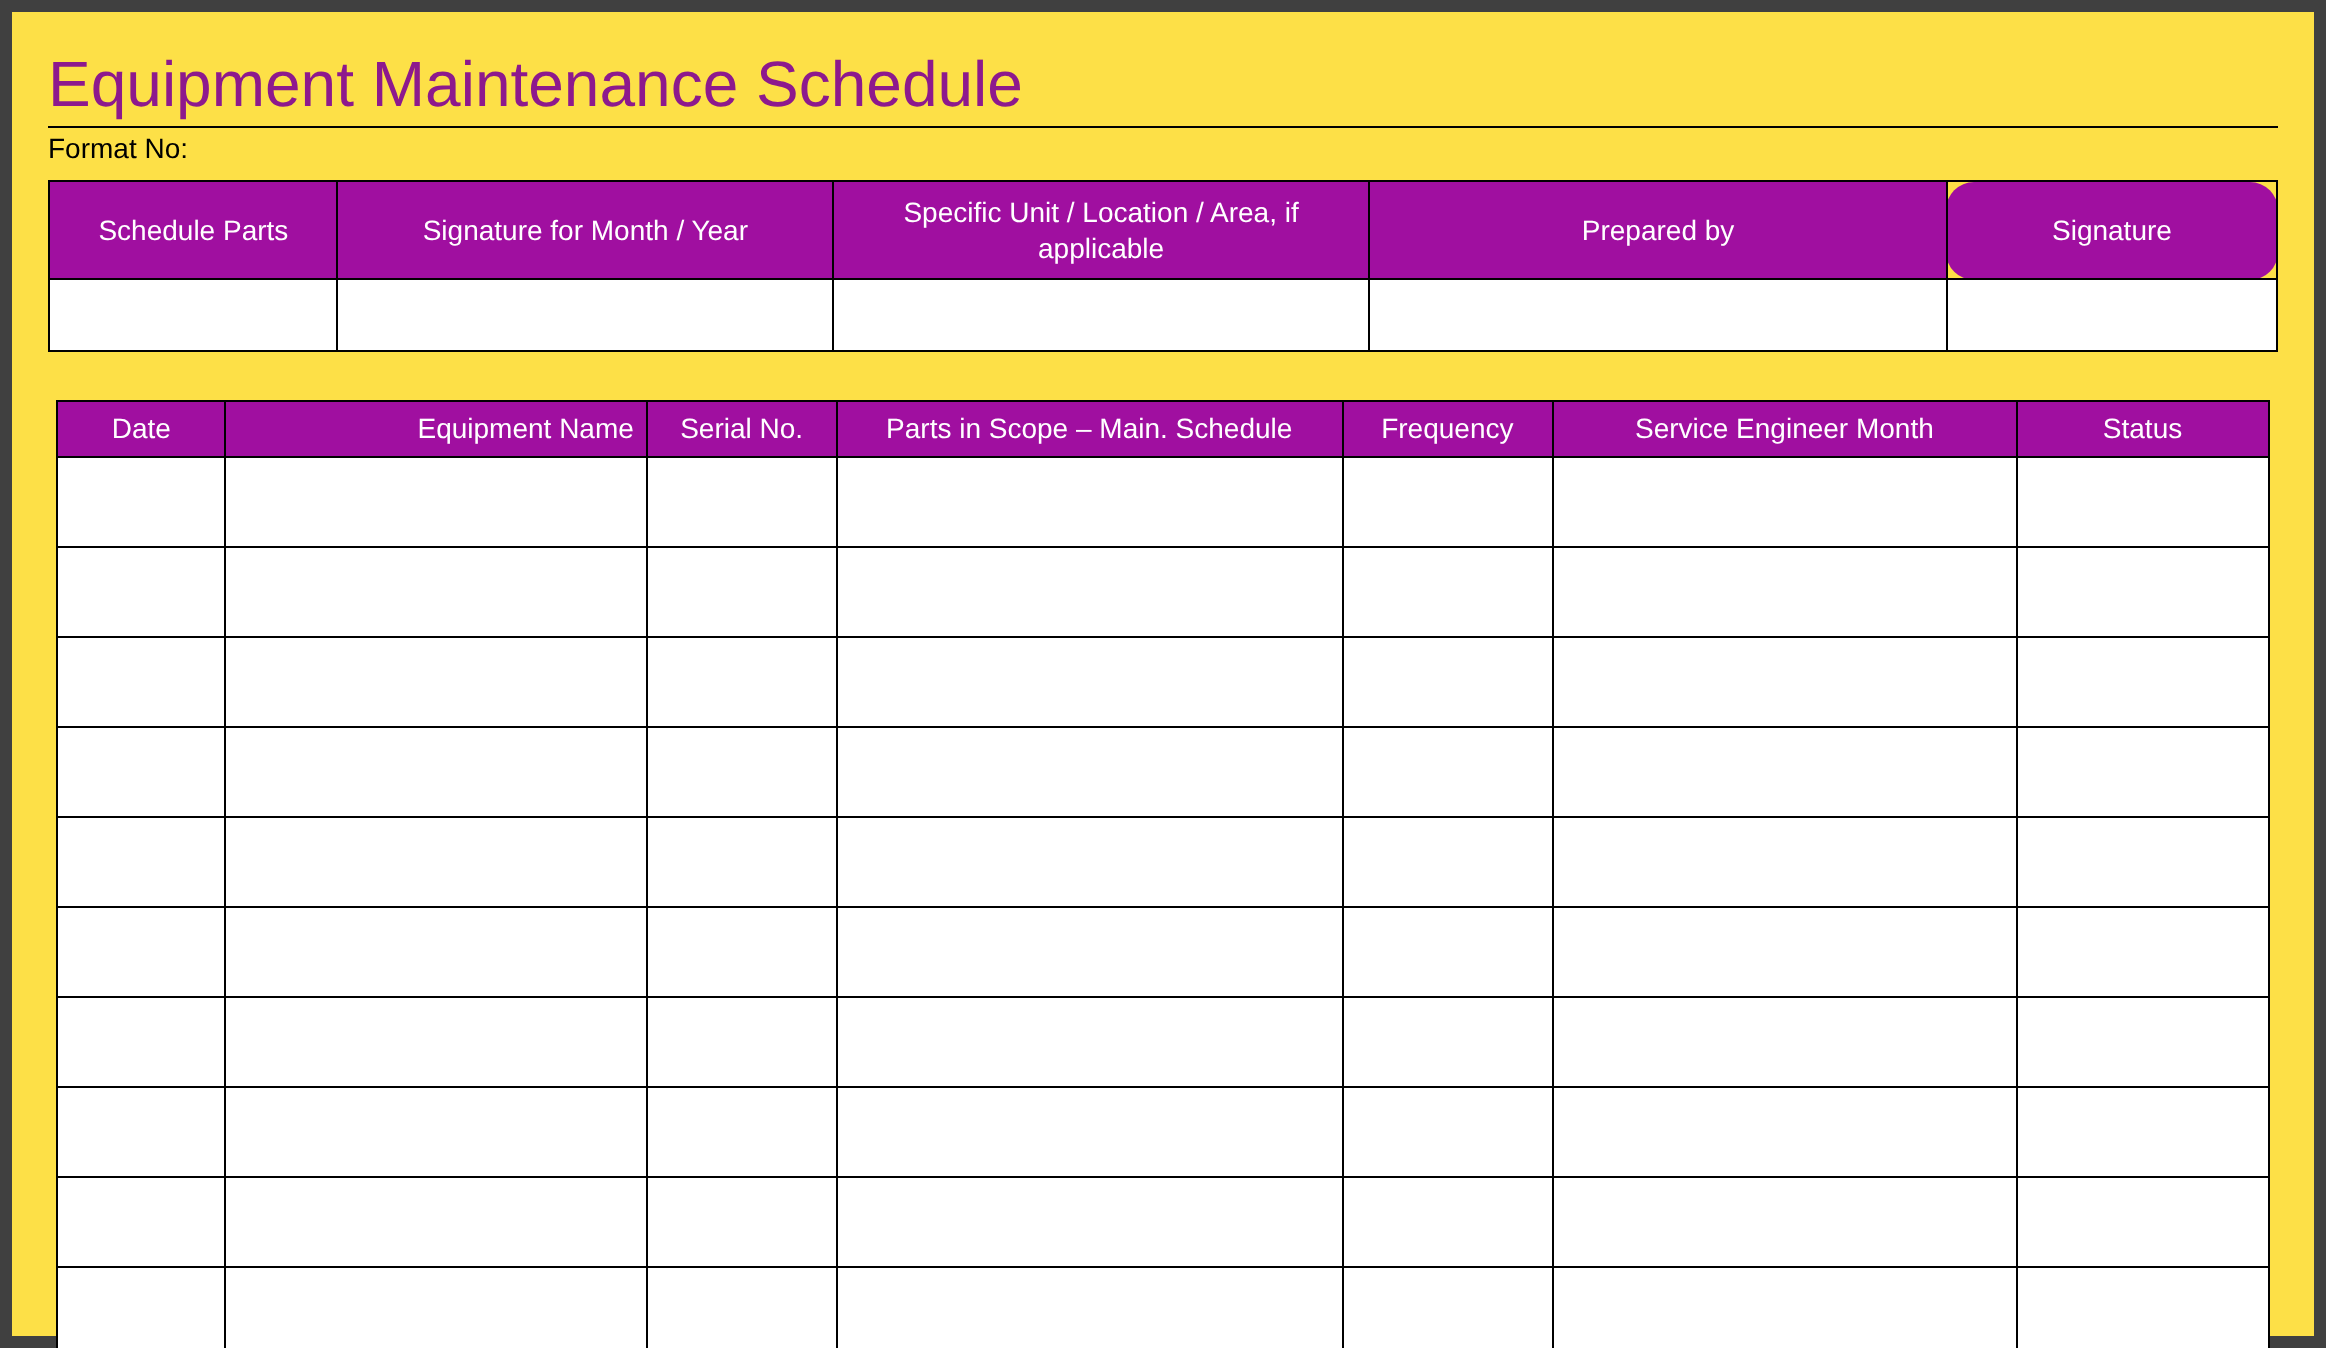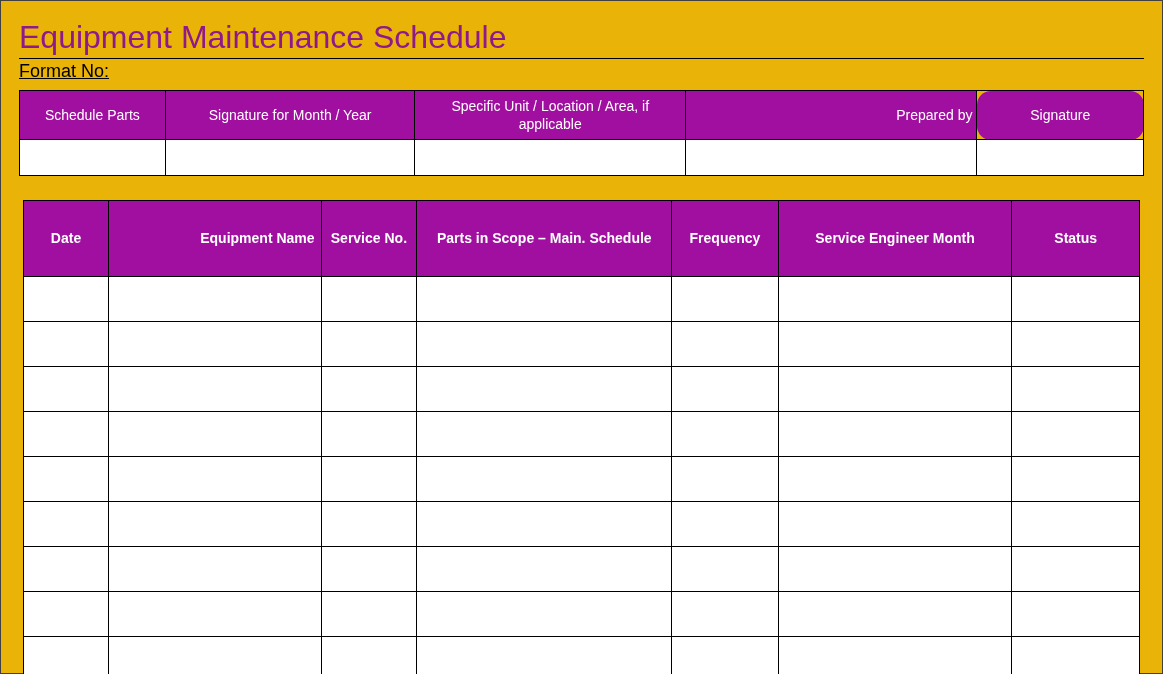--- a/index.html
+++ b/index.html
@@ -5,43 +5,42 @@
     * { box-sizing: border-box; margin: 0; padding: 0; }
     html, body {
       width: 1163px;
       height: 674px;
       font-family: Arial, Helvetica, sans-serif;
       background: #fff;
     }
     .outer {
       width: 1163px;
       height: 674px;
-      border: 1px solid #404040;
-      background: #eab308;
+      border: 6px solid #404040;
+      background: #fde047;
       position: relative;
     }
     .padder {
       padding: 18px 18px 0 18px;
     }
     .title {
       font-size: 32px;
       font-weight: 400;
       color: #8d198d;
       margin-bottom: 2px;
     }
     .title-rule {
       border: none;
       border-top: 1px solid #000;
       margin-bottom: 2px;
     }
     .format-no {
-      font-size: 18px;
+      font-size: 14px;
       color: #000;
       margin-bottom: 8px;
-      text-decoration: underline;
     }
 
     table {
       border-collapse: collapse;
       width: 100%;
     }
     th, td {
       border: 1px solid #000;
       vertical-align: middle;
       text-align: center;
@@ -56,35 +55,35 @@
       padding: 6px 4px;
       line-height: 1.3;
     }
     .meta-table td {
       height: 36px;
       background: #fff;
     }
     .meta-col-0 { width: 140px; }
     .meta-col-1 { width: 240px; }
     .meta-col-2 { width: 260px; }
-    .meta-col-3 { width: 280px; text-align: right; }
+    .meta-col-3 { width: 280px; }
     .meta-col-4 { width: 160px; border-radius: 14px; }
 
     .spacer { height: 24px; }
 
     
     .main-wrap {
       padding: 0 22px 0 22px;
     }
     .main-table th {
       background: #a00fa0;
       color: #fff;
-      font-weight: 700;
+      font-weight: 400;
       font-size: 14px;
-      padding: 28px 6px;
+      padding: 4px 6px;
       line-height: 1.3;
     }
     .main-table td {
       height: 45px;
       background: #fff;
     }
     .mc0 { width: 80px; }
     .mc1 { width: 200px; text-align: right; }
     .mc2 { width: 90px; }
     .mc3 { width: 240px; margin-left: 35px; }
@@ -124,21 +123,21 @@
   </div>
 
   <div class="spacer"></div>
 
   <div class="main-wrap">
     <table class="main-table">
       <thead>
         <tr>
           <th class="mc0">Date</th>
           <th class="mc1">Equipment Name</th>
-          <th class="mc2">Service No.</th>
+          <th class="mc2">Serial No.</th>
           <th class="mc3">Parts in Scope – Main. Schedule</th>
           <th class="mc4">Frequency</th>
           <th class="mc5">Service Engineer Month</th>
           <th class="mc6">Status</th>
         </tr>
       </thead>
       <tbody>
 
       <tr>
             <td></td>

